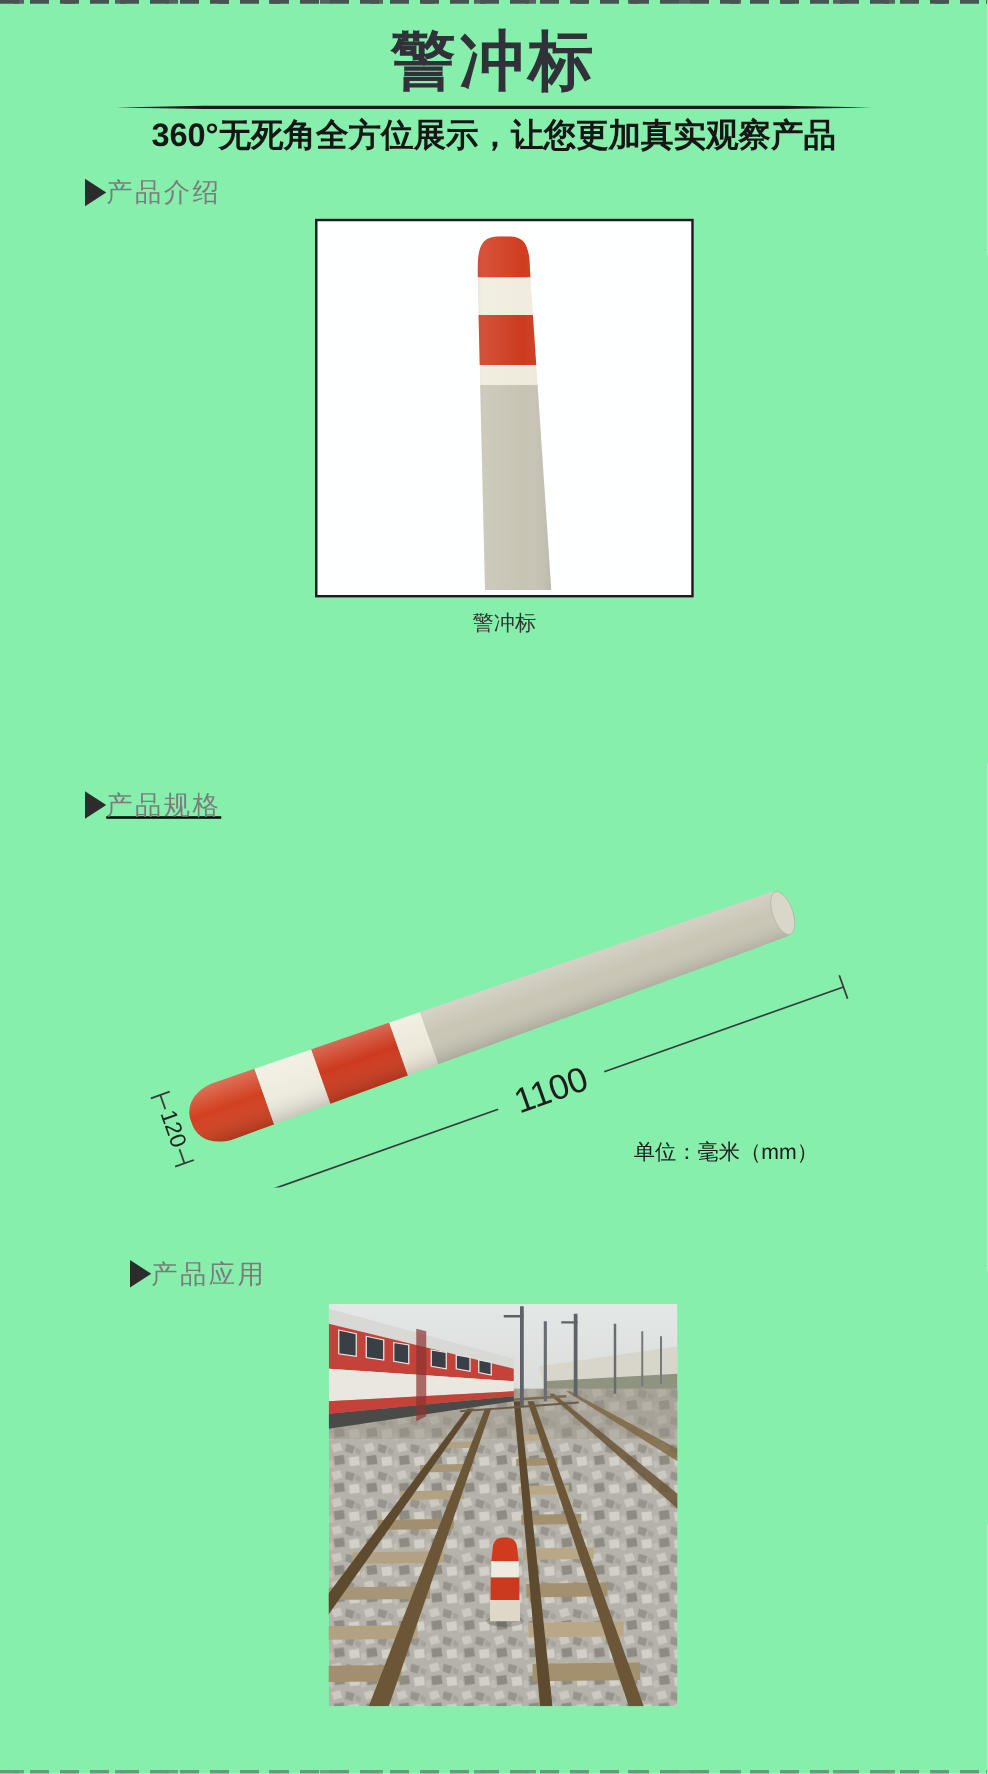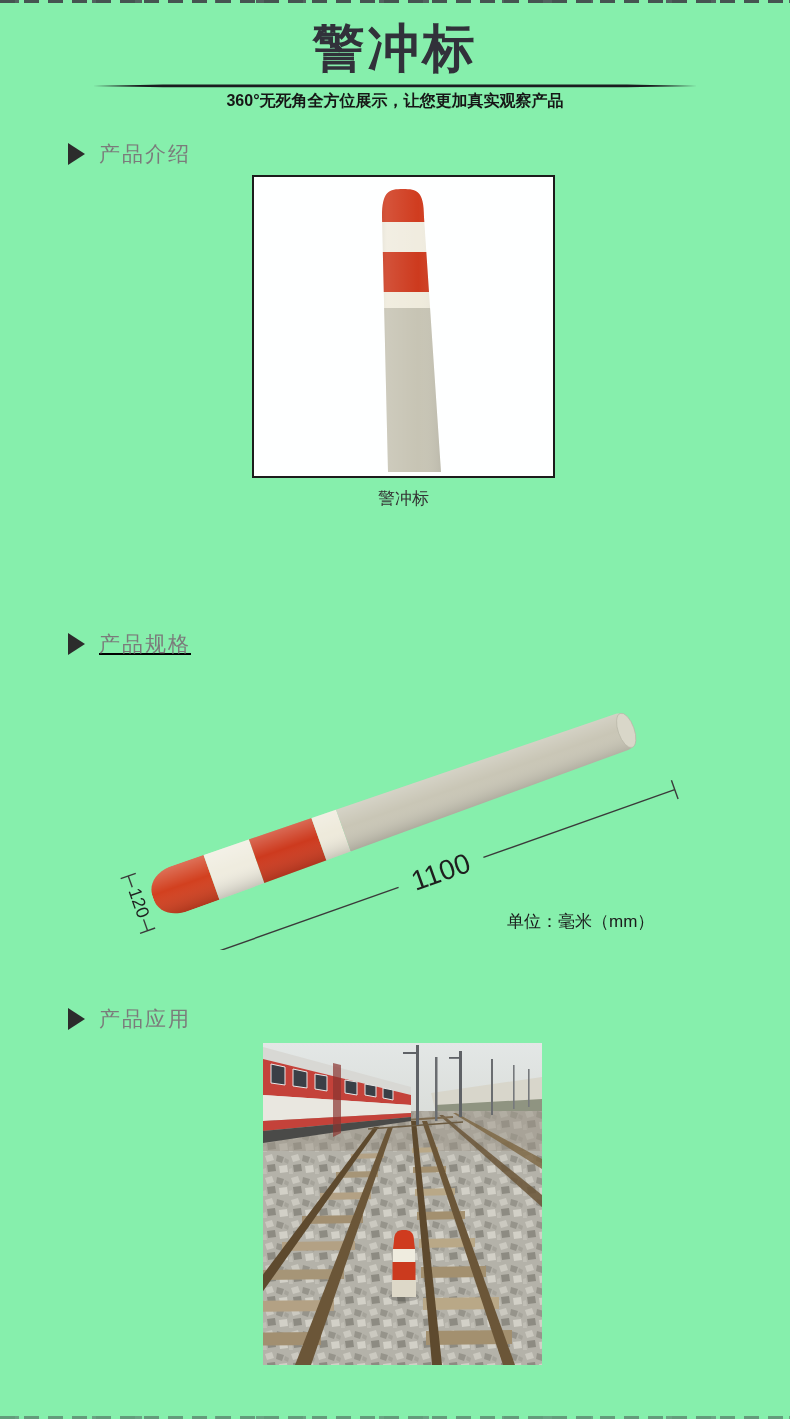--- a/index.html
+++ b/index.html
@@ -27,25 +27,25 @@
     text-align:center;
     font-size:52px;font-weight:900;letter-spacing:3px;
     color:#31313a;
   }
   .title-divider{
     position:absolute;top:84px;left:50%;transform:translateX(-50%);
   }
   .subtitle{
     position:absolute;top:91px;left:0;width:100%;
     text-align:center;
-    font-size:16px;font-weight:bold;color:#161616;
+    font-size:26px;font-weight:bold;color:#161616;
   }
   .section-header{
     position:absolute;left:68px;
-    display:flex;align-items:center;gap:14px;
+    display:flex;align-items:center;gap:0;
   }
   .tri-icon{
     width:0;height:0;
     border-left:17px solid #2c2c2c;
     border-top:11px solid transparent;
     border-bottom:11px solid transparent;
   }
   .section-label{
     font-size:21px;color:#7b7b7b;letter-spacing:2px;
   }
@@ -156,21 +156,21 @@
         <line x1="-24" y1="-29" x2="-8" y2="-29"></line>
         <line x1="-24" y1="29" x2="-8" y2="29"></line>
         <line x1="-16" y1="-29" x2="-16" y2="-17"></line>
         <line x1="-16" y1="17" x2="-16" y2="29"></line>
       </g>
       <text transform="translate(-21,0) rotate(90)" x="0" y="0" text-anchor="middle" font-size="18" fill="#1e1e1e">120</text>
     </g>
     <text x="392" y="237" font-size="17" fill="#1a1a1a">单位：毫米（mm）</text>
   </svg>
 
-  <div class="section-header" style="top:1005px;">
+  <div class="section-header" style="top:1005px;margin-left:36px;">
     <span class="tri-icon"></span>
     <span class="section-label">产品应用</span>
   </div>
 
   <svg class="app-photo" width="279" height="322" viewBox="0 0 279 322">
     <defs>
       <pattern id="ballast" width="26" height="22" patternUnits="userSpaceOnUse">
         <rect width="26" height="22" fill="#b4b2a9"></rect>
         <polygon points="2,3 9,1 11,7 4,9" fill="#cbc9c0"></polygon>
         <polygon points="14,2 21,4 19,10 13,8" fill="#96948b"></polygon>

